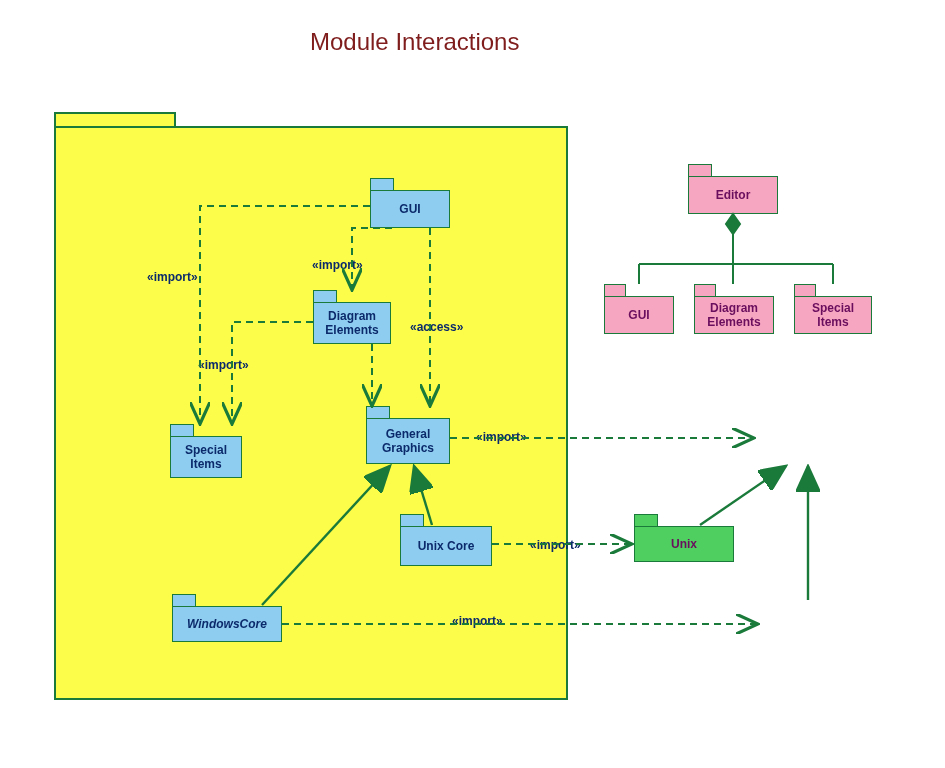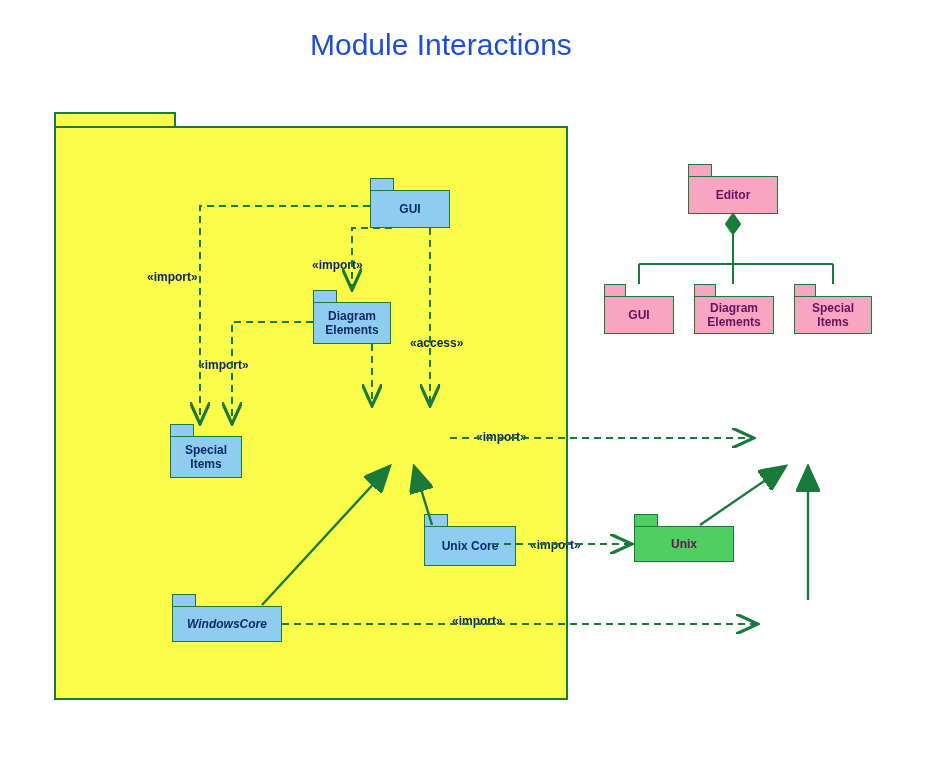--- a/index.html
+++ b/index.html
@@ -1,17 +1,17 @@
 <!DOCTYPE html>
 <html><head>
 <meta charset="utf-8">
 <style>
   html,body{margin:0;padding:0;width:945px;height:768px;background:#fff;font-family:Arial,Helvetica,sans-serif;}
   .canvas{position:relative;width:945px;height:768px;}
-  .title{position:absolute;font-size:30px;color:#1d4ed8;}
+  .title{position:absolute;font-size:24px;color:#7f1d1d;}
   
   .pkg{position:absolute;}
   .pkg .tab{position:absolute;top:-12px;left:0;height:12px;border:1px solid;}
   .pkg .body{position:absolute;inset:0;border:1px solid;display:flex;align-items:center;justify-content:center;text-align:center;font-size:12px;font-weight:bold;}
   .blue .tab{background:#8fcdf0;border-color:#1a7a3a;}
   .blue .body{background:#8fcdf0;border-color:#1a7a3a;color:#0b2a6b;}
   .pink .tab{background:#f7a6c1;border-color:#1a7a3a;}
   .pink .body{background:#f7a6c1;border-color:#1a7a3a;color:#6a0e5e;}
   .green .tab{background:#4fcf5f;border-color:#1a7a3a;}
   .green .body{background:#4fcf5f;border-color:#1a7a3a;color:#6a0e5e;}
@@ -48,22 +48,28 @@
       </div>
   </div>
 
   <div class="pkg blue" style="left:170px;top:436px;width:72px;height:42px;">
     <div class="tab" style="width:22px;"></div>
     <div class="body">
         <span>Special Items</span>
       </div>
   </div>
 
+  <div class="pkg blue" style="left:366px;top:418px;width:84px;height:46px;">
+    <div class="tab" style="width:22px;"></div>
+    <div class="body">
+        <span>General Graphics</span>
+      </div>
+  </div>
 
-  <div class="pkg blue" style="left:400px;top:526px;width:92px;height:40px;margin-left:24px;">
+  <div class="pkg blue" style="left:400px;top:526px;width:92px;height:40px;">
     <div class="tab" style="width:22px;"></div>
     <div class="body">
         <span>Unix Core</span>
       </div>
   </div>
 
   <div class="pkg blue" style="left:172px;top:606px;width:110px;height:36px;font-style:italic;">
     <div class="tab" style="width:22px;"></div>
     <div class="body">
         <span>WindowsCore</span>
@@ -98,21 +104,21 @@
   <div class="pkg green" style="left:634px;top:526px;width:100px;height:36px;">
     <div class="tab" style="width:22px;"></div>
     <div class="body">
         <span>Unix</span>
       </div>
   </div>
 
   <div class="lbl" style="left:147px;top:270px;">«import»</div>
   <div class="lbl" style="left:312px;top:258px;">«import»</div>
   <div class="lbl" style="left:198px;top:358px;">«import»</div>
-  <div class="lbl" style="left:410px;top:336px;text-align:right;">«access»</div>
+  <div class="lbl" style="left:410px;top:320px;text-align:right;">«access»</div>
   <div class="lbl" style="left:476px;top:430px;">«import»</div>
   <div class="lbl" style="left:530px;top:538px;">«import»</div>
   <div class="lbl" style="left:452px;top:614px;">«import»</div>
 
   <svg width="945" height="768">
     <defs>
       <marker id="openArrow" markerWidth="12" markerHeight="10" refX="11" refY="5" orient="auto">
         <path d="M0,0 L11,5 L0,10" fill="none" stroke="#1a7a3a" stroke-width="1.6"></path>
       </marker>
       <marker id="solidArrow" markerWidth="12" markerHeight="10" refX="11" refY="5" orient="auto">

